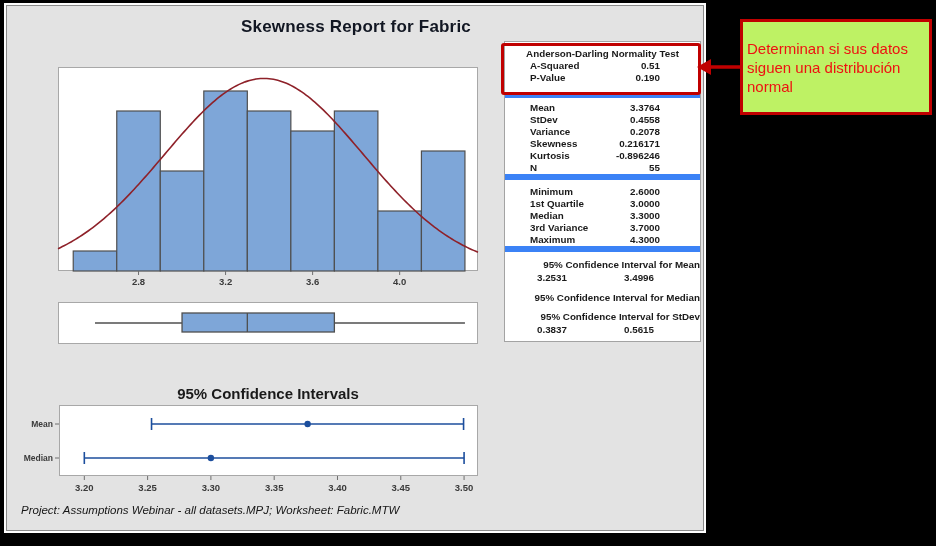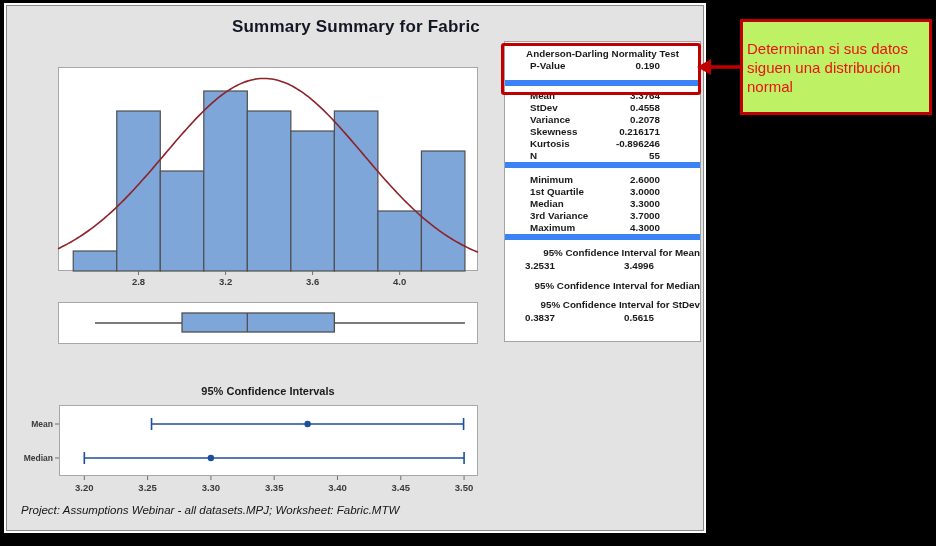--- a/index.html
+++ b/index.html
@@ -11,39 +11,39 @@
             background:#e3e3e3; border:1px solid #8a8a8a; outline:2px solid #fdfdfd; }
 
   .title { position:absolute; left:0; top:11px; width:698px; text-align:center;
            font-size:17px; font-weight:bold; color:#121723; letter-spacing:.2px; }
 
   svg.chart { position:absolute; overflow:visible; }
   #hist { left:51px; top:61px; }
   #box  { left:51px; top:296px; }
   #ci   { left:10px; top:399px; }
   .ci-title { position:absolute; left:51px; top:379px; width:420px; text-align:center;
-              font-size:11px; font-weight:600; color:#1a1a1a; }
+              font-size:15px; font-weight:600; color:#1a1a1a; }
 
   .plot-rect { fill:#ffffff; stroke:#a8a8a8; stroke-width:1; }
   .tick-label { font:bold 9.5px "Liberation Sans", sans-serif; fill:#3a3a3a; }
   .row-label  { font:bold 8.5px "Liberation Sans", sans-serif; fill:#3a3a3a; }
   .tick-mark  { stroke:#6f6f6f; stroke-width:1; }
 
   .stats { position:absolute; left:497px; top:35px; width:197px; height:301px;
            background:#fff; border:1px solid #a3a3a3; overflow:hidden;
            font-size:9.8px; font-weight:bold; color:#1a1a1a; }
   .sec { border-bottom:6px solid #3b82f6; }
   .sec:last-child { border-bottom:none; }
   .hdr { text-align:center; padding-top:5px; line-height:13px; }
   .srow { display:flex; justify-content:space-between; padding:0 40px 0 25px; line-height:12px; }
   .sec-ad { padding-bottom:8px; }
   .sec-moments { padding-top:4px; padding-bottom:0; }
   .sec-quartiles { padding-top:6px; }
   .cihdr { margin-top:6px; line-height:13px; text-align:right; }
-  .cirow { display:flex; justify-content:space-between; padding:0 46px 0 20px; line-height:14px; }
+  .cirow { display:flex; justify-content:space-between; padding:0 46px 0 32px; line-height:14px; }
 
   .ad-highlight { position:absolute; left:494px; top:37px; width:200px; height:52px;
                   border:3px solid #C00000; border-radius:3px; pointer-events:none; }
 
   .footer { position:absolute; left:14px; top:498px; font-style:italic;
             font-size:11.5px; color:#161616; }
 
   .note { position:absolute; left:740px; top:19px; width:192px; height:96px;
           background:#bef264; border:3px solid #C00000; display:flex;
           align-items:center; justify-content:center; text-align:left;
@@ -52,21 +52,21 @@
   .arrow { position:absolute; left:697px; top:56px; overflow:visible; }
   .arrow line { stroke:#C00000; stroke-width:3.5; }
   .arrow polygon { fill:#C00000; }
 </style>
 </head>
 <body>
 
 <div class="stage">
 
   <div class="report">
-    <div class="title">Summary Summary for Fabric</div>
+    <div class="title">Skewness Report for Fabric</div>
 
     <svg id="hist" class="chart" width="420" height="222" viewBox="0 0 420 222">
         <rect x="0.5" y="0.5" width="419" height="203" class="plot-rect"></rect>
         <rect x="15.233160621761622" y="184" width="43.5233160621762" height="20" fill="#7EA6D8" stroke="#4f4f4f" stroke-width="1.2"></rect>
         <rect x="58.75647668393773" y="43.99999999999997" width="43.5233160621762" height="160.00000000000003" fill="#7EA6D8" stroke="#4f4f4f" stroke-width="1.2"></rect>
         <rect x="102.27979274611393" y="104" width="43.52331606217622" height="100" fill="#7EA6D8" stroke="#4f4f4f" stroke-width="1.2"></rect>
         <rect x="145.80310880829015" y="23.99999999999997" width="43.52331606217618" height="180.00000000000003" fill="#7EA6D8" stroke="#4f4f4f" stroke-width="1.2"></rect>
         <rect x="189.3264248704662" y="43.99999999999997" width="43.52331606217621" height="160.00000000000003" fill="#7EA6D8" stroke="#4f4f4f" stroke-width="1.2"></rect>
         <rect x="232.84974093264242" y="64" width="43.523316062176264" height="140" fill="#7EA6D8" stroke="#4f4f4f" stroke-width="1.2"></rect>
         <rect x="276.3730569948185" y="43.99999999999997" width="43.52331606217621" height="160.00000000000003" fill="#7EA6D8" stroke="#4f4f4f" stroke-width="1.2"></rect>
@@ -119,20 +119,24 @@
         <line x1="383.78247734138984" y1="71" x2="383.78247734138984" y2="75" class="tick-mark"></line>
         <text x="383.78247734138984" y="86" text-anchor="middle" class="tick-label">3.45</text>
         <line x1="447.0755287009062" y1="71" x2="447.0755287009062" y2="75" class="tick-mark"></line>
         <text x="447.0755287009062" y="86" text-anchor="middle" class="tick-label">3.50</text>
       </svg>
 
     <div class="stats" id="stats">
         <div class="sec sec-ad">
           <div class="hdr">Anderson-Darling Normality Test</div>
           <div class="srow">
+            <span>A-Squared</span>
+            <span>0.51</span>
+          </div>
+          <div class="srow">
             <span>P-Value</span>
             <span>0.190</span>
           </div>
         </div>
         <div class="sec sec-moments">
           <div class="srow">
             <span>Mean</span>
             <span>3.3764</span>
           </div>
           <div class="srow">

